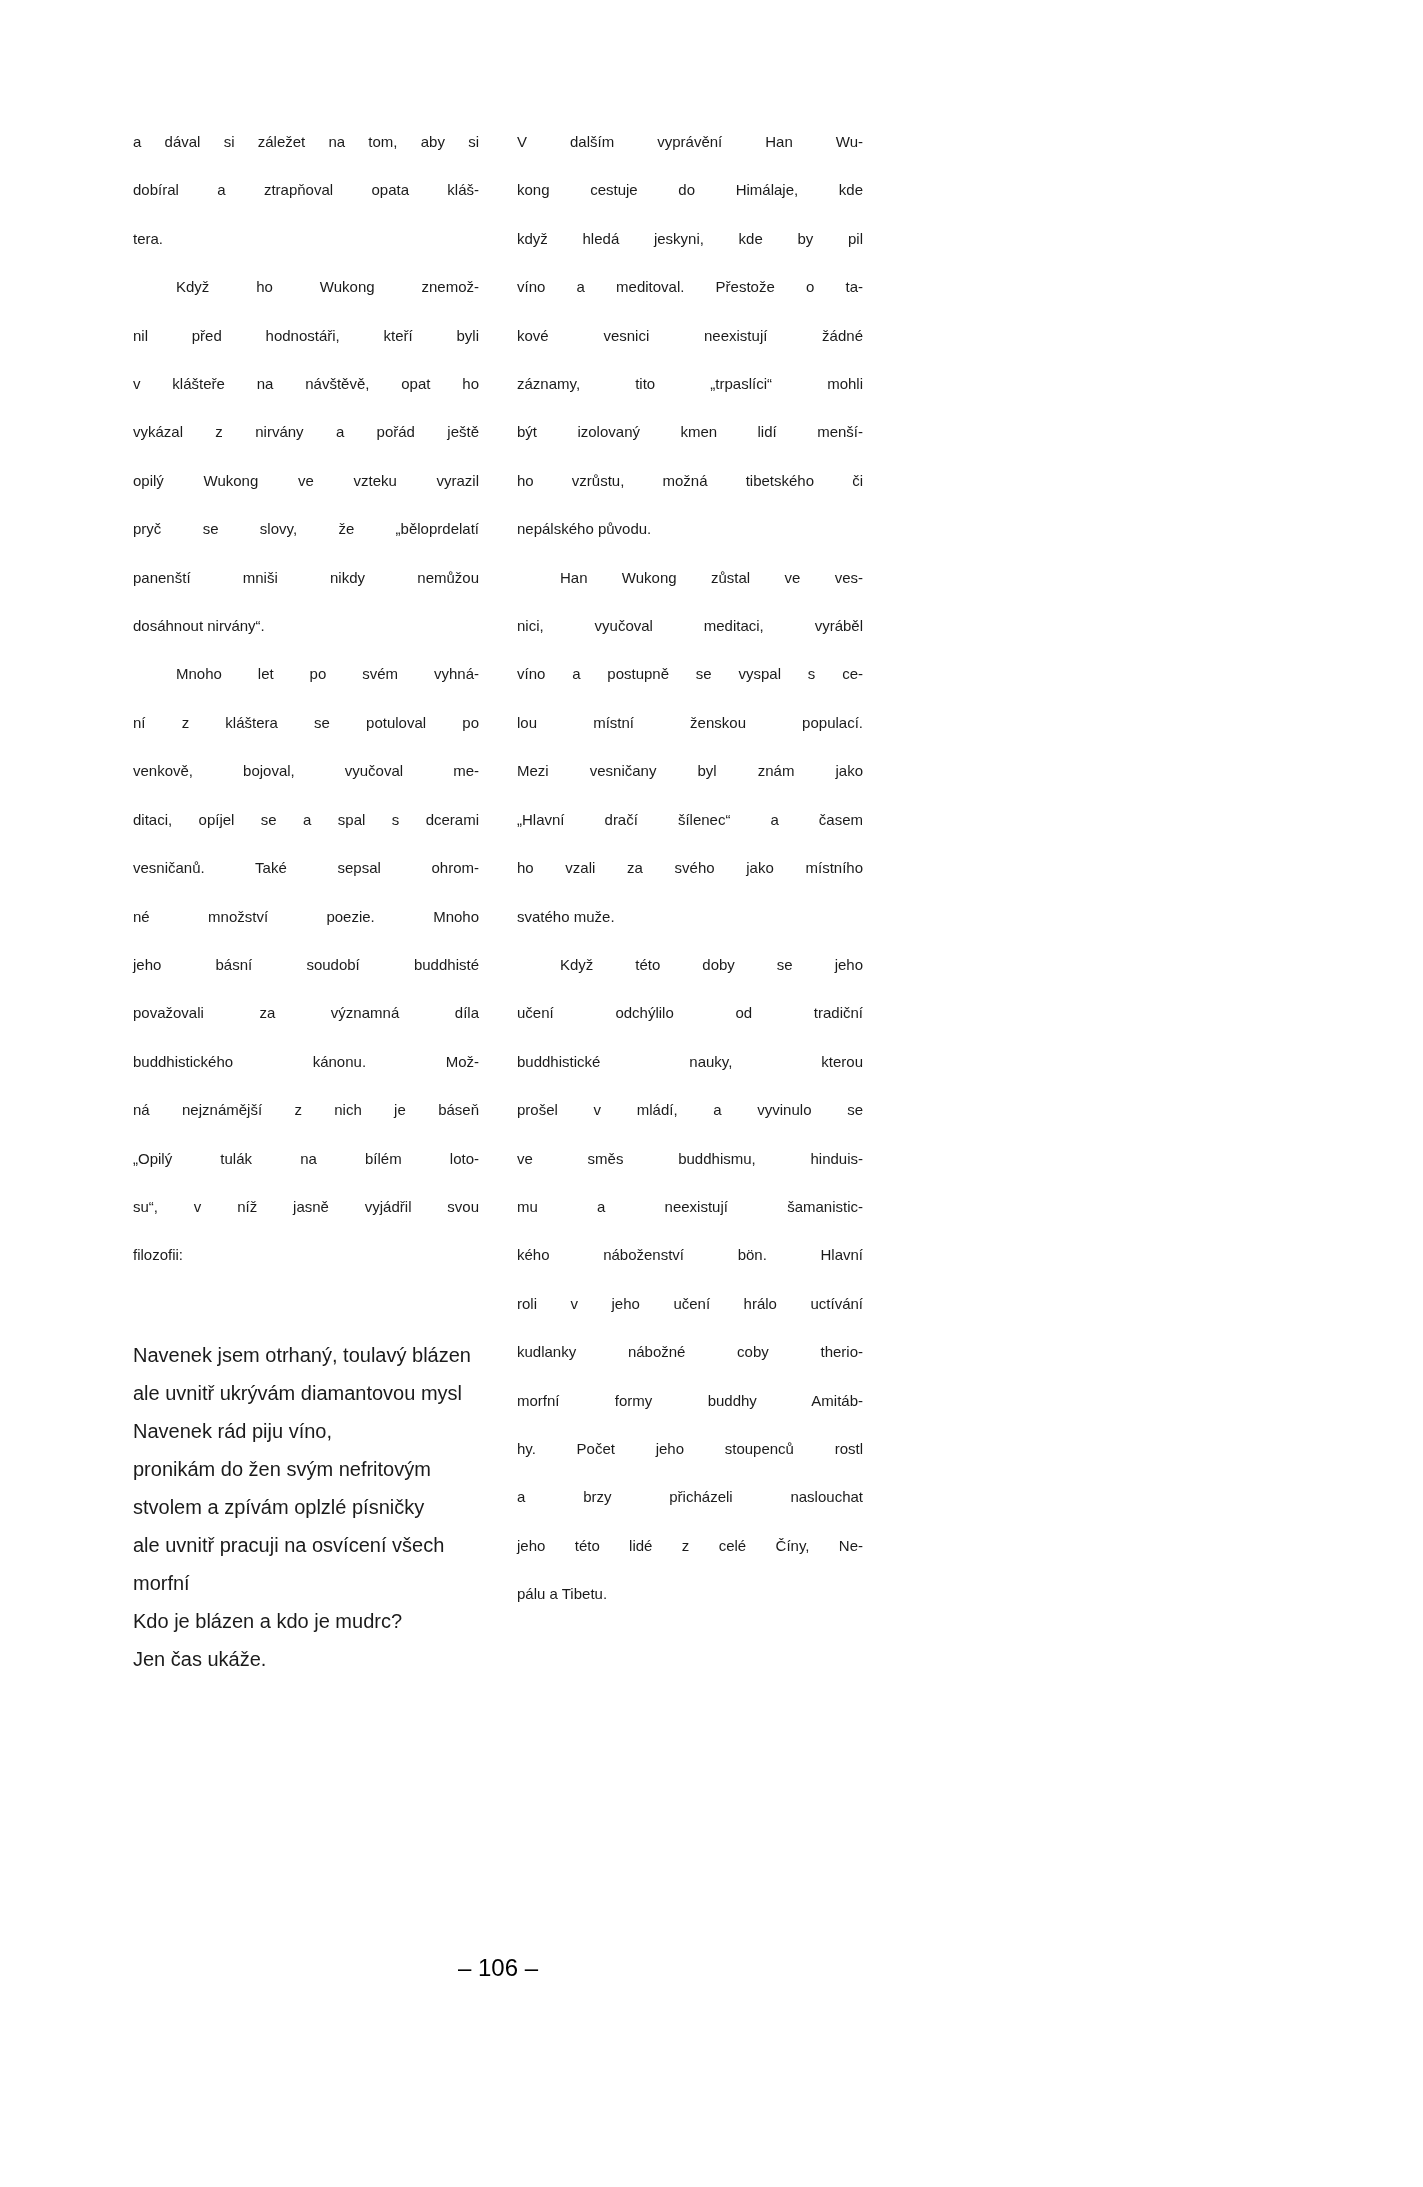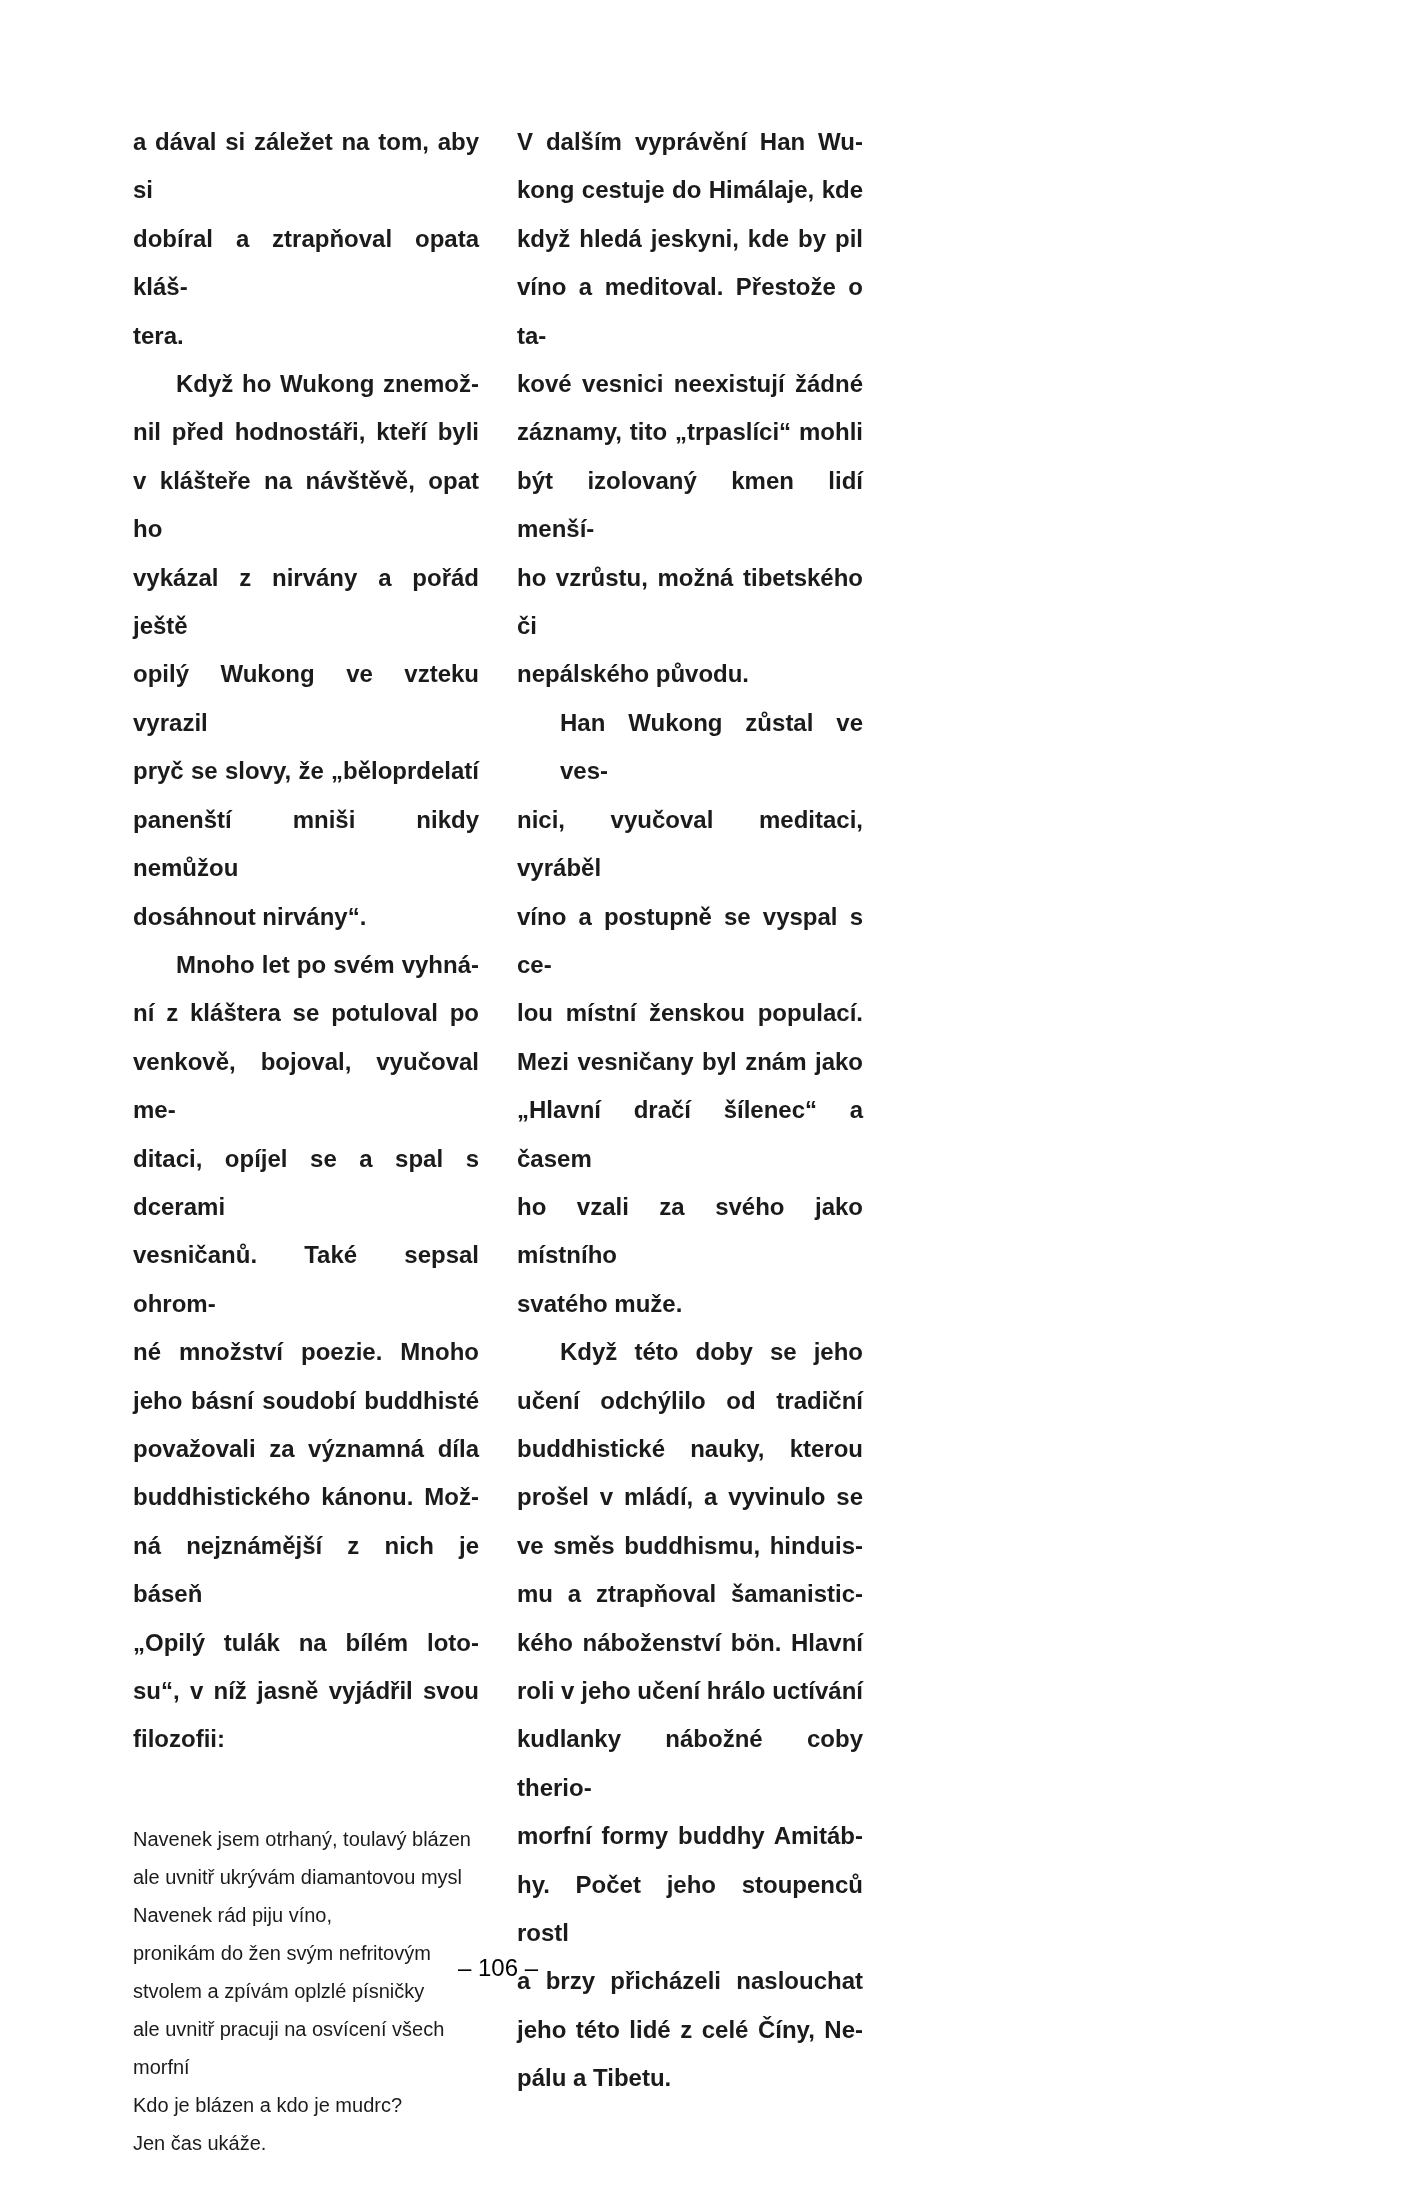--- a/index.html
+++ b/index.html
@@ -27,26 +27,25 @@
     width: 730px;
     display: flex;
     gap: 38px;
   }
 
   .col {
     width: 346px;
   }
 
   .line {
-    font-size: 24px;
+    font-size: 15px;
     line-height: 48.4px;
     text-align: justify;
     text-align-last: justify;
     white-space: normal;
-    font-weight: bold;
   }
 
   .line.para-end {
     text-align-last: left;
   }
 
   .line.indent {
     padding-left: 43px;
   }
 
@@ -131,21 +130,21 @@
         <div class="line">lou místní ženskou populací.</div>
         <div class="line">Mezi vesničany byl znám jako</div>
         <div class="line">„Hlavní dračí šílenec“ a časem</div>
         <div class="line">ho vzali za svého jako místního</div>
         <div class="line para-end">svatého muže.</div>
         <div class="line indent">Když této doby se jeho</div>
         <div class="line">učení odchýlilo od tradiční</div>
         <div class="line">buddhistické nauky, kterou</div>
         <div class="line">prošel v mládí, a vyvinulo se</div>
         <div class="line">ve směs buddhismu, hinduis-</div>
-        <div class="line">mu a ztrapňoval šamanistic-</div>
+        <div class="line">mu a neexistují šamanistic-</div>
         <div class="line">kého náboženství bön. Hlavní</div>
         <div class="line">roli v jeho učení hrálo uctívání</div>
         <div class="line">kudlanky nábožné coby therio-</div>
         <div class="line">morfní formy buddhy Amitáb-</div>
         <div class="line">hy. Počet jeho stoupenců rostl</div>
         <div class="line">a brzy přicházeli naslouchat</div>
         <div class="line">jeho této lidé z celé Číny, Ne-</div>
         <div class="line para-end">pálu a Tibetu.</div>
       </div>
   </div>

